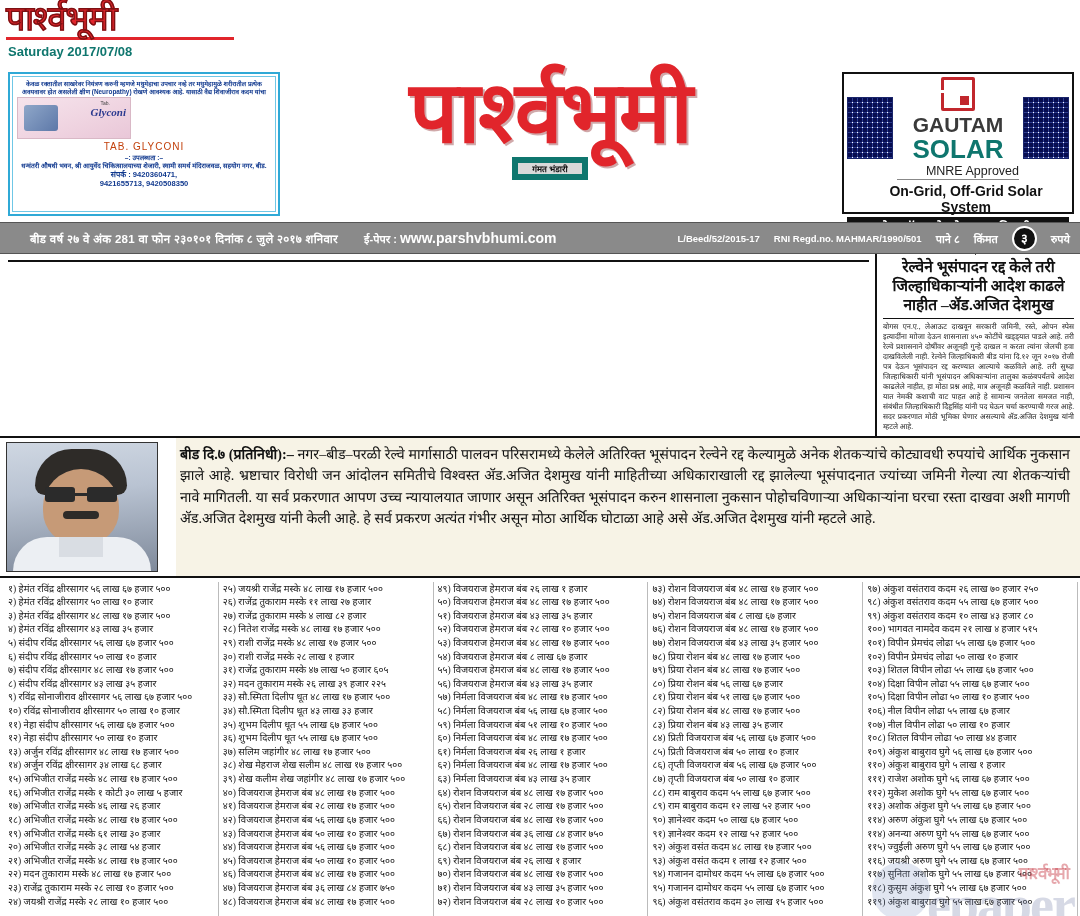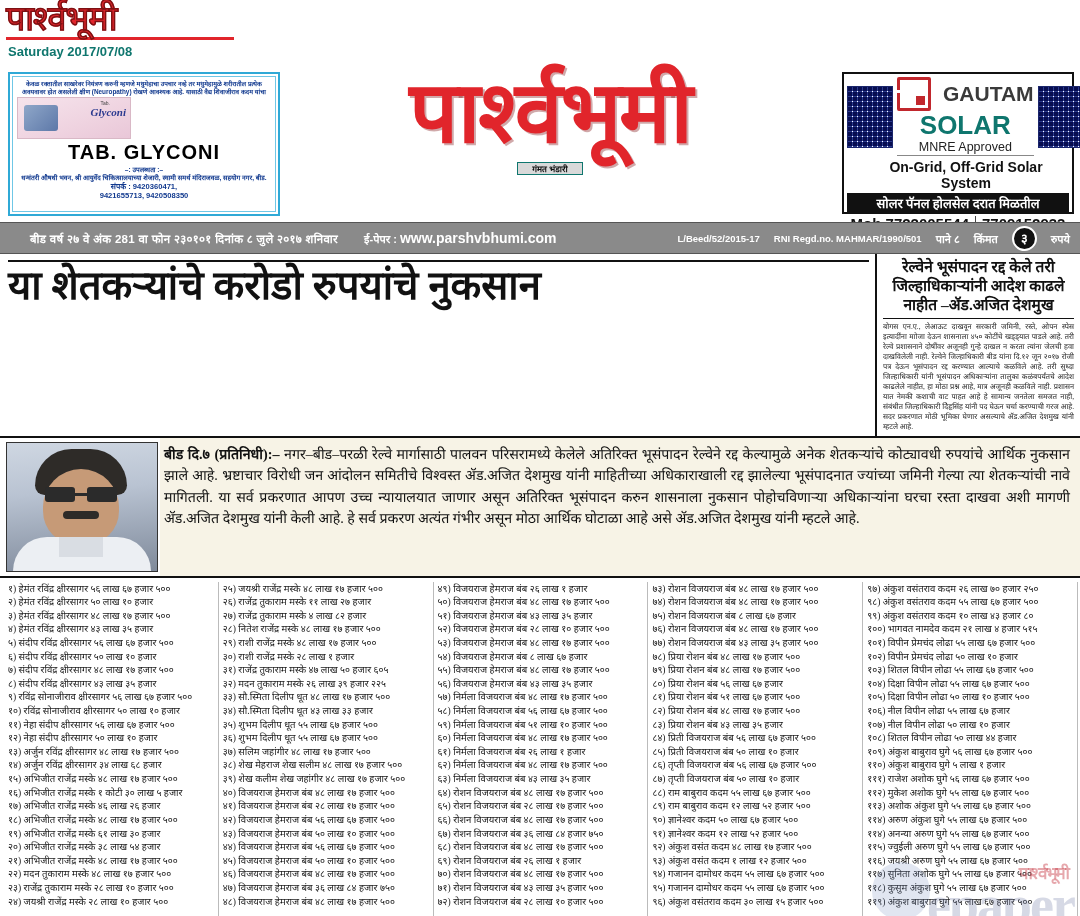--- a/index.html
+++ b/index.html
@@ -48,70 +48,70 @@
     font-size:11px;color:#2b3a8f;font-family:"Liberation Serif",serif;
   }
   .ad-pack .pk-tab{position:absolute;right:20px;top:2px;font-size:5px;color:#444;}
   .ad-pack .pk-blister{
     position:absolute;left:6px;top:7px;width:34px;height:26px;border-radius:3px;
     background:linear-gradient(135deg,#8fa7c9,#5d78a8);
   }
   .ad-mid-txt{flex:1;text-align:center;font-size:6.4px;line-height:1.3;color:#123a8f;font-weight:bold;}
   .ad-mid-txt .big{display:block;font-size:9px;color:#123a8f;font-weight:bold;}
   .ad-tab{
-    margin-top:2px;font-size:20px;font-weight:bold;color:#000000;letter-spacing:1px;
+    margin-top:2px;font-size:10px;font-weight:normal;color:#c2410c;letter-spacing:1px;
     font-family:"Liberation Sans",sans-serif;
   }
   .ad-addr-head{font-size:6.5px;color:#123a8f;font-weight:bold;margin-top:1px;}
   .ad-addr{font-size:6.6px;line-height:1.25;text-align:center;color:#123a8f;font-weight:bold;}
   .ad-phone{font-size:7.6px;color:#123a8f;font-weight:bold;text-align:center;line-height:1.2;}
 
   
   .masthead{
     position:absolute;left:290px;top:-2px;width:520px;text-align:center;
   }
   .mh-title{
     font-family:"Liberation Serif", serif;
     font-size:86px;font-weight:bold;color:#e1252b;line-height:1.02;
     letter-spacing:-2px;
     text-shadow:2px 2px 0 rgba(120,10,12,.35);
   }
   .mh-editor{
-    display:inline-block;margin-top:-4px;background:#d9d9d9;border:1px solid #0f766e;
+    display:inline-block;margin-top:-4px;background:#d9d9d9;border:6px solid #0f766e;
     font-size:8.5px;font-weight:bold;padding:0 14px;color:#111;
   }
 
   
   .ad-right{
     position:absolute;right:6px;top:0px;width:232px;height:142px;
     border:2px solid #111;background:#fff;box-sizing:border-box;padding:3px;
   }
   .gs-row{display:flex;align-items:center;gap:4px;}
   .panel{
     width:44px;height:60px;flex:none;
     background:
       repeating-linear-gradient(to right,#2b3a8f 0 4px,#fff 4px 5px),
       repeating-linear-gradient(to bottom,#2b3a8f 0 4px,#fff 4px 5px);
     background-blend-mode:multiply;
     border:1px solid #1a256b;
   }
   .gs-center{flex:1;text-align:center;}
-  .gs-logo-row{display:flex;align-items:center;justify-content:center;gap:12px;}
+  .gs-logo-row{display:flex;align-items:center;justify-content:center;gap:4px;flex-direction:column;}
   .gs-mark{
     width:28px;height:28px;border:3px solid #c1272d;position:relative;flex:none;border-radius:2px;
   }
   .gs-mark:after{
     content:"";position:absolute;right:3px;bottom:3px;width:9px;height:9px;background:#c1272d;
   }
   .gs-mark:before{
     content:"";position:absolute;left:-3px;top:10px;width:12px;height:3px;background:#fff;
   }
   .gs-name{font-size:21px;font-weight:bold;color:#3a3a3a;letter-spacing:0px;line-height:.95;}
   .gs-sub{font-size:26px;font-weight:bold;color:#0f766e;line-height:1;margin-top:1px;}
-  .gs-mnre{font-size:12.5px;color:#222;margin-top:2px;border-bottom:1px solid #888;padding-bottom:1px;}
+  .gs-mnre{font-size:12.5px;color:#222;margin-top:2px;border-bottom:1px solid #888;padding-bottom:1px;text-align:right;}
   .gs-ongrid{font-size:14px;font-weight:bold;text-align:center;margin-top:3px;color:#111;margin-left:16px;}
   .gs-black{
     background:#111;color:#fff;text-align:center;font-size:13px;font-weight:bold;
     margin-top:2px;padding:1px 0;font-family:"Liberation Serif",serif;
   }
   .gs-mob{display:flex;justify-content:center;align-items:center;gap:6px;font-size:15px;font-weight:bold;margin-top:2px;}
   .gs-mob .divider{width:1px;height:15px;background:#444;display:inline-block;}
 
   
   .infobar{
@@ -143,21 +143,21 @@
     width:205px;flex:none;border-left:2px solid #111;padding:4px 6px;box-sizing:border-box;
   }
   .side-hl{
     font-family:"Liberation Serif", serif;font-weight:bold;font-size:15.5px;line-height:1.22;color:#111;text-align:center;
   }
   .side-rule{height:1px;background:#111;margin:3px 0 3px;}
   .side-body{font-size:7.4px;line-height:1.35;text-align:justify;color:#1a1a1a;
     font-family:"Liberation Serif",serif;}
 
   
-  .artzone{display:flex;border-bottom:2px solid #111;}
+  .artzone{display:flex;border-bottom:2px solid #111;gap:16px;}
   .art-left{width:160px;flex:none;padding:4px 2px 4px 6px;box-sizing:border-box;}
   .photo{
     width:150px;height:128px;border:1px solid #333;
     background:linear-gradient(175deg,#cfd7e2 0%,#b9c3d2 38%,#7f8a9b 100%);
     position:relative;overflow:hidden;
   }
   .photo .hair{position:absolute;left:28px;top:6px;width:92px;height:46px;background:#2e2b28;border-radius:46px 46px 12px 12px;}
   .photo .face{position:absolute;left:36px;top:26px;width:76px;height:76px;background:#c69a77;border-radius:38px 38px 34px 34px;}
   .photo .glasses{position:absolute;left:38px;top:44px;width:72px;height:15px;}
   .photo .glasses i{position:absolute;top:0;width:30px;height:15px;background:#2b2b2b;border-radius:3px;}
@@ -277,21 +277,20 @@
       <span class="mr">पाने ८</span>
       <span class="mr">किंमत</span>
       <span class="price-circle">३</span>
       <span class="mr">रुपये</span>
     </div>
   </div>
 
   <div class="headzone">
     <div class="head-main">
       <div class="hl-rule"></div>
-      <div class="hl">या शेतकऱ्यांचे करोडो रुपयांचे नुकसान</div>
     </div>
     <div class="head-side">
       <div class="side-hl">रेल्वेने भूसंपादन रद्द केले तरी जिल्हाधिकाऱ्यांनी आदेश काढले नाहीत –ॲड.अजित देशमुख</div>
       <div class="side-rule"></div>
       <div class="side-body">बोगस एन.ए., लेआऊट दाखवून सरकारी जमिनी, रस्ते, ओपन स्पेस इत्यादींना माोजा देऊन शासनाला ४५० कोटींचे खड्ड्यात पाडले आहे. तरी रेल्वे प्रशासनाने दोषींवर अजूनही गुन्हे दाखल न करता त्यांना जेलची हवा दाखविलेली नाही. रेल्वेने जिल्हाधिकारी बीड यांना दि.१२ जून २०१७ रोजी पत्र देऊन भूसंपादन रद्द करण्यात आल्याचे कळविले आहे. तरी सुध्दा जिल्हाधिकारी यांनी भूसंपादन अधिकाऱ्यांना तालुका कळंबपर्यंतचे आदेश काढलेले नाहीत, हा मोठा प्रश्न आहे, मात्र अजूनही कळविले नाही. प्रशासन यात नेमकी कशाची वाट पाहत आहे हे सामान्य जनतेला समजत नाही, संबंधीत जिल्हाधिकारी देिहृसिंह यांनी पद घेऊन चर्चा करण्याची गरज आहे. सदर प्रकरणात मोठी भूमिका घेणार असल्याचे ॲड.अजित देशमुख यांनी म्हटले आहे.</div>
     </div>
   </div>
 
   <div class="artzone">
     <div class="art-left">

